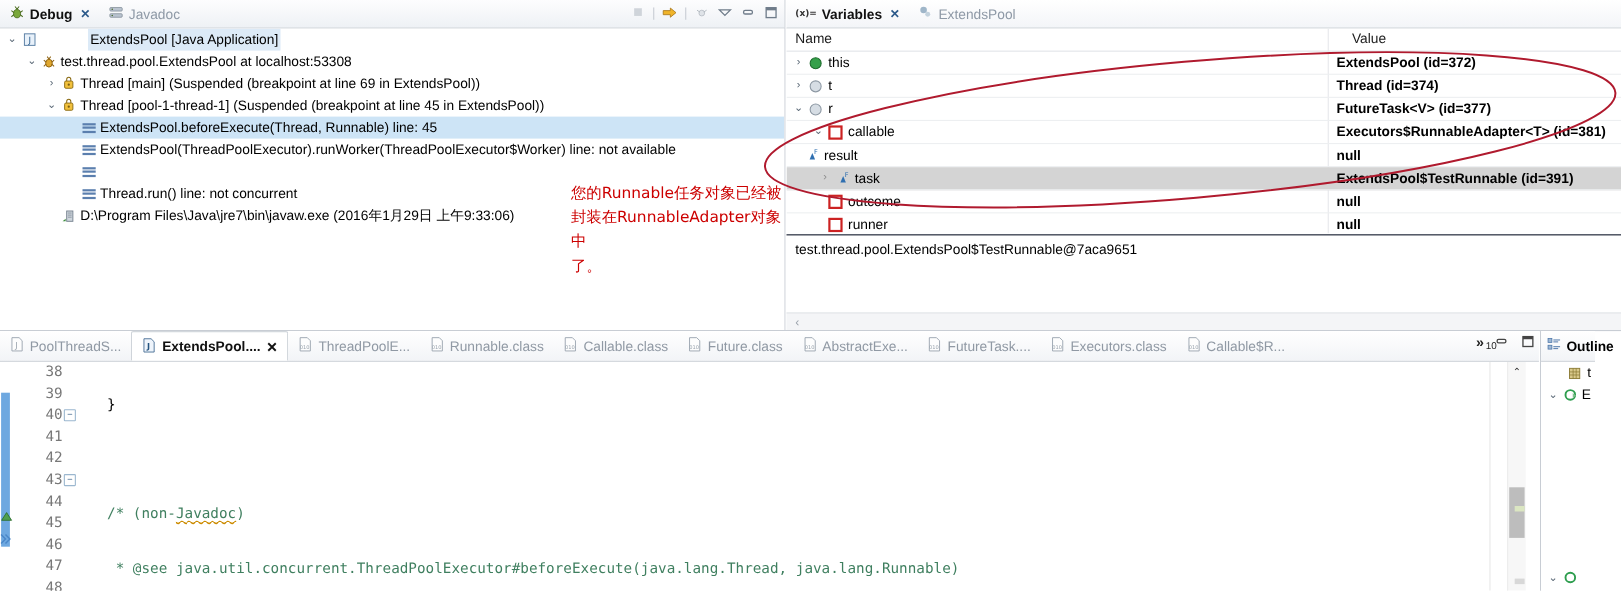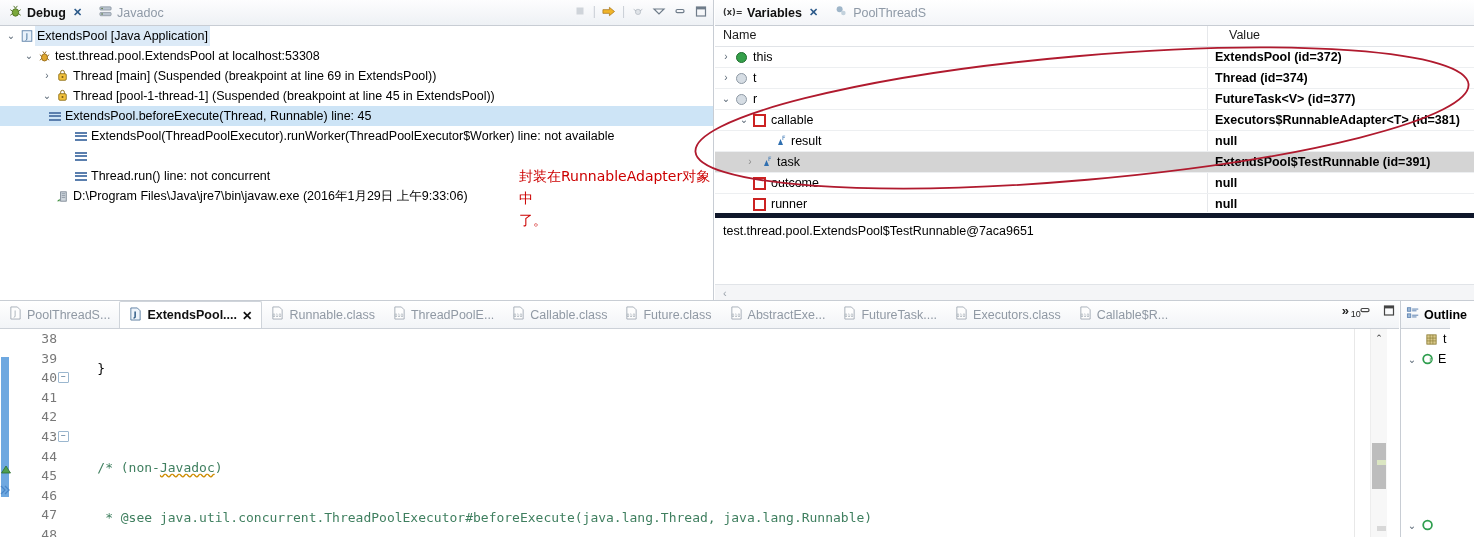--- a/index.html
+++ b/index.html
@@ -29,36 +29,36 @@
   
   #debugView{left:0;top:0;width:714px;height:300px;border-right:1px solid #c8cdd4;}
   #debugView .tabbar{background:linear-gradient(#fdfdfe,#eef1f5);}
   .dbg-body{position:absolute;left:0;top:26px;right:0;bottom:0;background:#fff;overflow:hidden;}
   .trow{display:flex;align-items:center;height:20px;line-height:20px;
         font-size:12.5px;white-space:nowrap;padding-left:2px;}
   .trow.sel{background:#cde4f6;}
   .twist{width:14px;text-align:center;color:#5a6876;font-size:10px;flex:0 0 14px;}
   .ticon{width:17px;flex:0 0 17px;display:flex;align-items:center;justify-content:center;}
   .tlabel{padding-left:2px;}
-  .launchbox{background:#dceaf7;padding:0 2px;}
+  .launchbox{background:#dceaf7;padding:0 2px;margin-left:45px;}
 
   
   #varsView{left:715px;top:0;width:759px;height:300px;}
   .vcols{position:absolute;left:0;top:26px;right:0;height:20px;
          border-bottom:1px solid #e1e4e8;background:#fff;}
   .vcol{position:absolute;top:2px;font-size:12.5px;color:#1a1a1a;}
   .vsplit{position:absolute;top:26px;left:492px;width:1px;height:186px;background:#e6e8eb;}
   .vrows{position:absolute;left:0;top:47px;right:0;height:165px;overflow:hidden;}
   .vrow{position:relative;height:20px;line-height:20px;display:flex;align-items:center;
         border-bottom:1px solid #edeff1;font-size:12.5px;white-space:nowrap;}
   .vrow.sel{background:#d4d4d4;}
   .vname{display:flex;align-items:center;height:20px;}
   .vval{position:absolute;left:500px;top:0;height:20px;line-height:20px;font-weight:bold;}
   .vdetail{position:absolute;left:0;top:213px;right:0;bottom:22px;background:#fff;
-           border-top:5px solid #0f172a;padding:6px 6px 0 8px;box-sizing:border-box;
+           border-top:1px solid #0f172a;padding:6px 6px 0 8px;box-sizing:border-box;
            font-size:12.5px;}
   .vscroll{position:absolute;left:0;right:0;bottom:0;height:16px;background:#f4f5f7;
            border-top:1px solid #e1e4e8;color:#9aa2ab;font-size:11px;
            display:flex;align-items:center;padding-left:8px;box-sizing:border-box;}
 
   
   .annot{position:absolute;left:519px;top:165px;width:200px;color:#cc0000;
          font-size:14px;line-height:22px;font-family:"DejaVu Sans",sans-serif;z-index:30;}
   .ellipse-svg{position:absolute;left:690px;top:38px;z-index:25;pointer-events:none;}
 
@@ -222,21 +222,21 @@
         <span class="ticon">
           <svg width="15" height="15" viewBox="0 0 16 16">
             <rect x="4" y="5" width="8" height="7" rx="1.2" fill="#f2c13c" stroke="#8a6a12" stroke-width="0.9"></rect>
             <path d="M6 5 V3.4 a2 2 0 0 1 4 0 V5" fill="none" stroke="#8a6a12" stroke-width="1"></path>
             <circle cx="8" cy="8.5" r="1.1" fill="#7a5d10"></circle>
           </svg>
         </span>
         <span class="tlabel">Thread [pool-1-thread-1] (Suspended (breakpoint at line 45 in ExtendsPool))</span>
       </div>
 
-      <div class="trow sel" style="padding-left:32px">
+      <div class="trow sel" style="padding-left:58px">
         <span class="twist"></span>
         <span class="ticon">
           <span class="stackbars">
               <i></i>
               <i></i>
               <i></i>
             </span>
         </span>
         <span class="tlabel">ExtendsPool.beforeExecute(Thread, Runnable) line: 45</span>
       </div>
@@ -301,21 +301,21 @@
         <span>Variables</span>
         <span class="closeg">✕</span>
       </div>
       <div class="tab inactive">
         <span class="ico">
           <svg width="15" height="14" viewBox="0 0 16 14">
             <circle cx="6" cy="5" r="3.2" fill="#9fb6c9"></circle>
             <circle cx="10" cy="9" r="2.4" fill="#c3d2dd"></circle>
           </svg>
         </span>
-        <span>PoolThreadS</span>
+        <span>ExtendsPool</span>
       </div>
     </div>
 
     <div class="vcols">
       <span class="vcol" style="left:8px">Name</span>
       <span class="vcol" style="left:514px">Value</span>
     </div>
     <div class="vsplit"></div>
 
     <div class="vrows">
@@ -358,21 +358,21 @@
           <span class="twist">⌄</span>
           <span class="ticon">
             <span class="sqr" style="background:#fff;border:2px solid #cc2222;"></span>
           </span>
           <span style="padding-left:3px">callable</span>
         </span>
         <span class="vval">Executors$RunnableAdapter&lt;T&gt;  (id=381)</span>
       </div>
 
       <div class="vrow">
-        <span class="vname" style="padding-left:42px">
+        <span class="vname" style="">
           <span class="twist"></span>
           <span class="ticon">
             <svg width="14" height="13" viewBox="0 0 14 13">
               <path d="M5 10 L7.5 4 L10 10 Z" fill="#2f6fb0"></path>
               <text x="9" y="5" font-size="6" fill="#2f6fb0" font-family="DejaVu Sans">F</text>
             </svg>
           </span>
           <span style="padding-left:3px">result</span>
         </span>
         <span class="vval">null</span>
@@ -421,20 +421,21 @@
     <div class="vscroll">
       <span>‹</span>
     </div>
   </div>
 
   <svg class="ellipse-svg" width="784" height="160" viewBox="0 0 784 160">
     <ellipse cx="392" cy="80" rx="388" ry="62" transform="rotate(-5 392 80)" fill="none" stroke="#b01a2e" stroke-width="1.8"></ellipse>
   </svg>
 
   <div class="annot">
+    <div>您的Runnable任务对象已经被</div>
     <div>封装在RunnableAdapter对象中</div>
     <div>了。</div>
   </div>
 
   <div class="hsplit"></div>
 
   <div class="view" id="editorArea">
     <div class="etabbar">
       <div class="etab">
         <span class="ico">
@@ -455,30 +456,30 @@
         <span>ExtendsPool....</span>
         <span class="closeg">✕</span>
       </div>
       <div class="etab">
         <span class="ico">
           <svg width="13" height="14" viewBox="0 0 14 15">
             <path d="M2 1 h7 l3 3 v10 h-10 Z" fill="#fdfdfd" stroke="#9aa4ae" stroke-width="0.9"></path>
             <text x="6.5" y="12" font-size="5" fill="#9aa4ae" text-anchor="middle" font-family="DejaVu Sans">010</text>
           </svg>
         </span>
+        <span>ThreadPoolE...</span>
+      </div>
+      <div class="etab">
+        <span class="ico">
+          <svg width="13" height="14" viewBox="0 0 14 15">
+            <path d="M2 1 h7 l3 3 v10 h-10 Z" fill="#fdfdfd" stroke="#9aa4ae" stroke-width="0.9"></path>
+            <text x="6.5" y="12" font-size="5" fill="#9aa4ae" text-anchor="middle" font-family="DejaVu Sans">010</text>
+          </svg>
+        </span>
         <span>Runnable.class</span>
-      </div>
-      <div class="etab">
-        <span class="ico">
-          <svg width="13" height="14" viewBox="0 0 14 15">
-            <path d="M2 1 h7 l3 3 v10 h-10 Z" fill="#fdfdfd" stroke="#9aa4ae" stroke-width="0.9"></path>
-            <text x="6.5" y="12" font-size="5" fill="#9aa4ae" text-anchor="middle" font-family="DejaVu Sans">010</text>
-          </svg>
-        </span>
-        <span>ThreadPoolE...</span>
       </div>
       <div class="etab">
         <span class="ico">
           <svg width="13" height="14" viewBox="0 0 14 15">
             <path d="M2 1 h7 l3 3 v10 h-10 Z" fill="#fdfdfd" stroke="#9aa4ae" stroke-width="0.9"></path>
             <text x="6.5" y="12" font-size="5" fill="#9aa4ae" text-anchor="middle" font-family="DejaVu Sans">010</text>
           </svg>
         </span>
         <span>Callable.class</span>
       </div>

